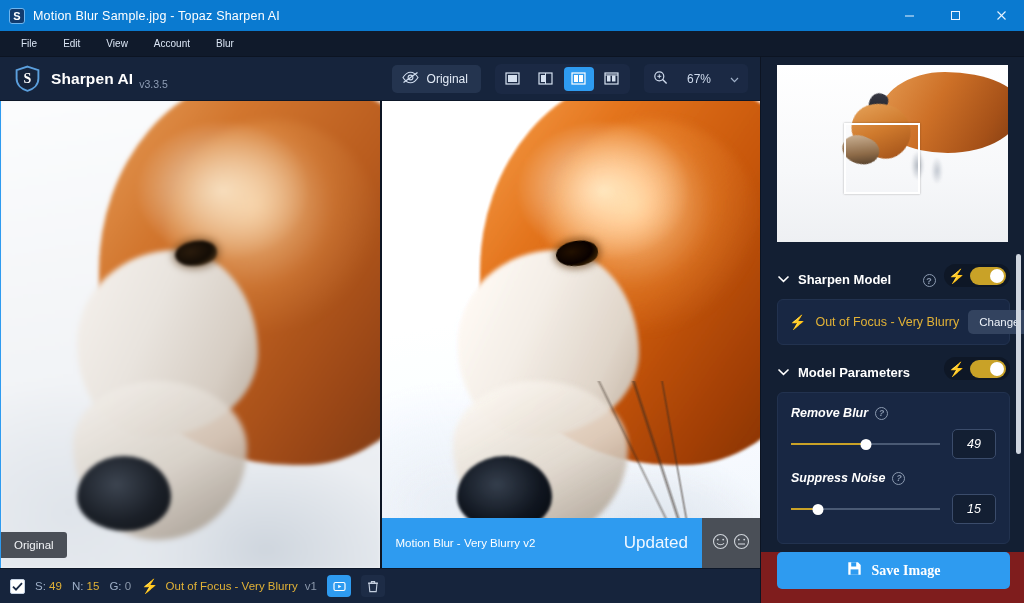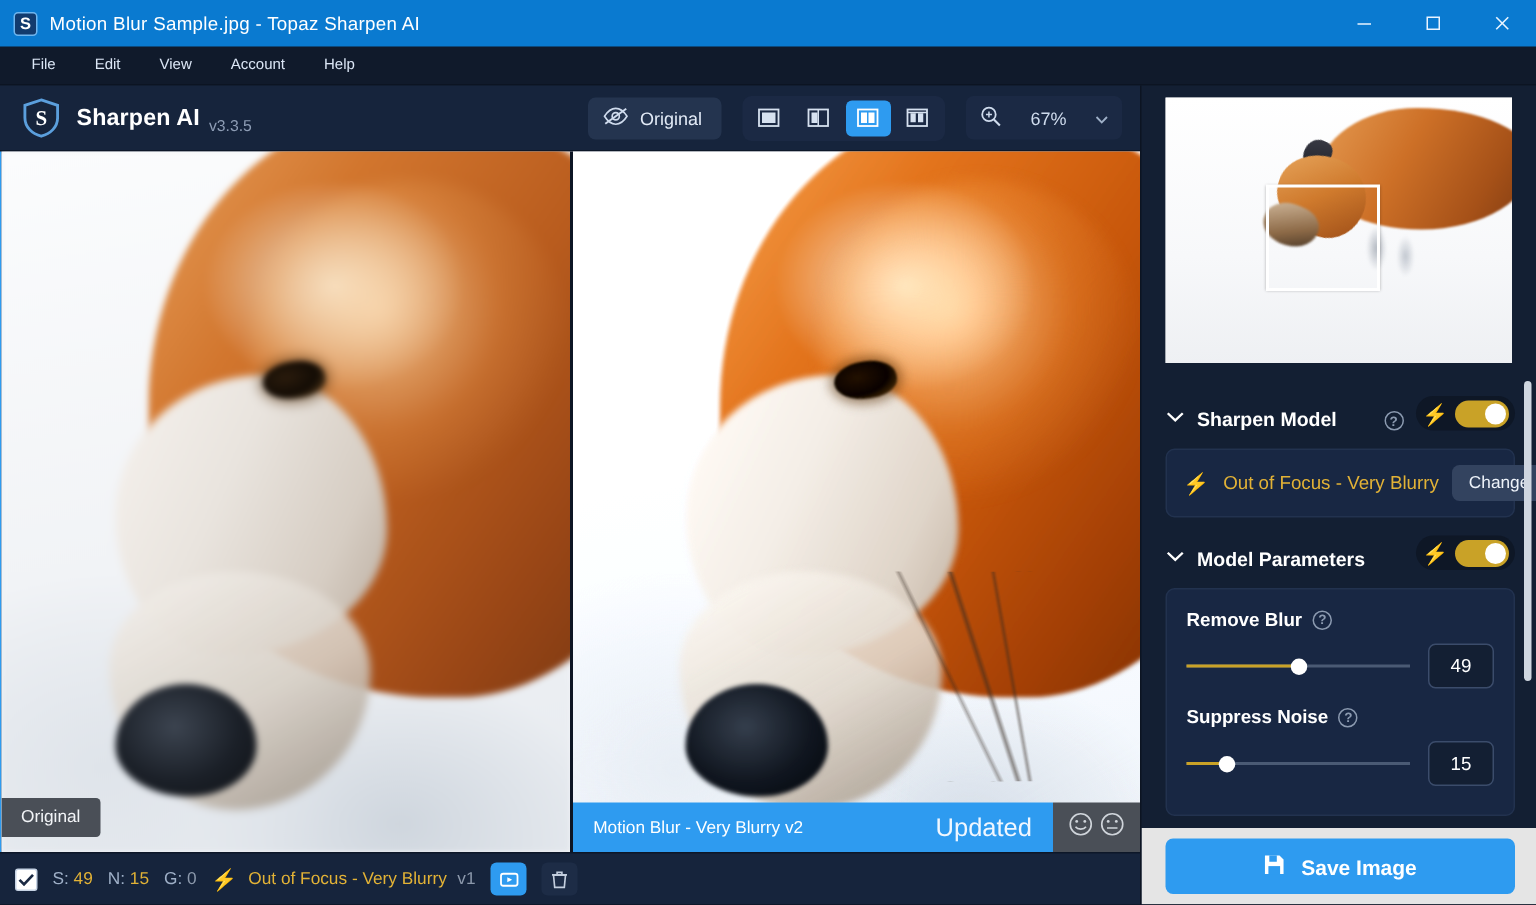--- a/index.html
+++ b/index.html
@@ -138,21 +138,21 @@
   .pane.left-blur .photo { filter: blur(1.6px) saturate(.98); }
   .pane.right-sharp .photo { filter: blur(.1px) contrast(1.1) saturate(1.08); }
 
   .pane-tag {
     position: absolute; left: 0; bottom: 10px; background: #4a4f57;
     color: #f2f4f7; font-size: 11.5px; padding: 7px 13px; border-radius: 0 3px 3px 0;
   }
 
   
   .proc-bar {
-    position: absolute; left: 0; right: 0; bottom: 0; height: 33px; display: flex; align-items: stretch;
+    position: absolute; left: 0; right: 0; bottom: 0; height: 50px; display: flex; align-items: stretch;
   }
   .proc-label {
     flex: 1; background: #2e9bf0; display: flex; align-items: center; justify-content: space-between;
     padding: 0 14px; color: #ffffff; font-size: 11.5px;
   }
   .proc-updated { color: #f0f7ff; font-size: 17px; }
   .proc-faces { width: 58px; background: #4a4f57; display: flex; align-items: center; justify-content: center; gap: 4px; }
 
   
   .bottombar {
@@ -238,36 +238,36 @@
 
   .card {
     margin: 0 14px 0 16px; background: #182743; border: 1px solid #22324f; border-radius: 6px;
     padding: 10px 11px;
   }
   .model-row { display: flex; align-items: center; gap: 9px; }
   .model-name { flex: 1; color: #e2b236; font-size: 12.5px; white-space: nowrap; }
   .change-btn {
     background: #33435f; border-radius: 5px; color: #eef3fa; font-size: 11.5px; padding: 6px 11px;
   }
-  .param { padding: 3px 2px 9px 2px; }
+  .param { padding: 3px 2px 9px 2px; font-style: italic; }
   .param-head { display: flex; align-items: center; gap: 7px; margin-bottom: 9px; }
   .param-name { color: #ffffff; font-size: 12.5px; font-weight: bold; }
   .param-row { display: flex; align-items: center; gap: 12px; }
   .slider { flex: 1; height: 12px; position: relative; }
   .strack { position: absolute; left: 0; right: 0; top: 5px; height: 2px; background: #4a5a74; }
   .sfill { position: absolute; left: 0; top: 5px; height: 2px; background: #c9a227; }
   .sknob { position: absolute; top: 1px; width: 11px; height: 11px; border-radius: 50%; background: #ffffff; transform: translateX(-50%); }
   .valbox {
     width: 44px; height: 30px; border: 1px solid #3b4c6b; border-radius: 5px; background: #131f33;
     color: #ffffff; font-size: 12.5px; display: flex; align-items: center; justify-content: center;
   }
 
   .scrollbar { position: absolute; right: 3px; top: 2px; width: 5px; height: 200px; background: #cfd6e0; border-radius: 3px; }
 
-  .savebar { flex: 0 0 51px; display: flex; align-items: center; padding: 0 14px 0 16px; background:#e5e5e5; }
+  .savebar { flex: 0 0 51px; display: flex; align-items: flex-start; padding: 0 14px 0 16px; background:#7f1d1d;font-family:Liberation Serif, serif; }
   .save-btn {
     flex: 1; height: 37px; background: #2e9bf0; border-radius: 5px; display: flex;
     align-items: center; justify-content: center; gap: 10px; color: #ffffff; font-size: 14px; font-weight: bold;
   }
   .bolt { color: #e2b236; font-size: 14px; line-height: 1; }
 </style>
 </head>
 <body>
 
 <div class="app">
@@ -293,21 +293,21 @@
           </svg>
       </div>
     </div>
   </div>
 
   <div class="menubar">
     <div class="menuitem">File</div>
     <div class="menuitem">Edit</div>
     <div class="menuitem">View</div>
     <div class="menuitem">Account</div>
-    <div class="menuitem">Help</div>
+    <div class="menuitem">Blur</div>
   </div>
 
   <div class="body">
 
     <div class="left">
 
       <div class="toolbar">
         <div class="brand">
           <div class="brand-shield">
             <svg width="27" height="27" viewBox="0 0 27 27">

